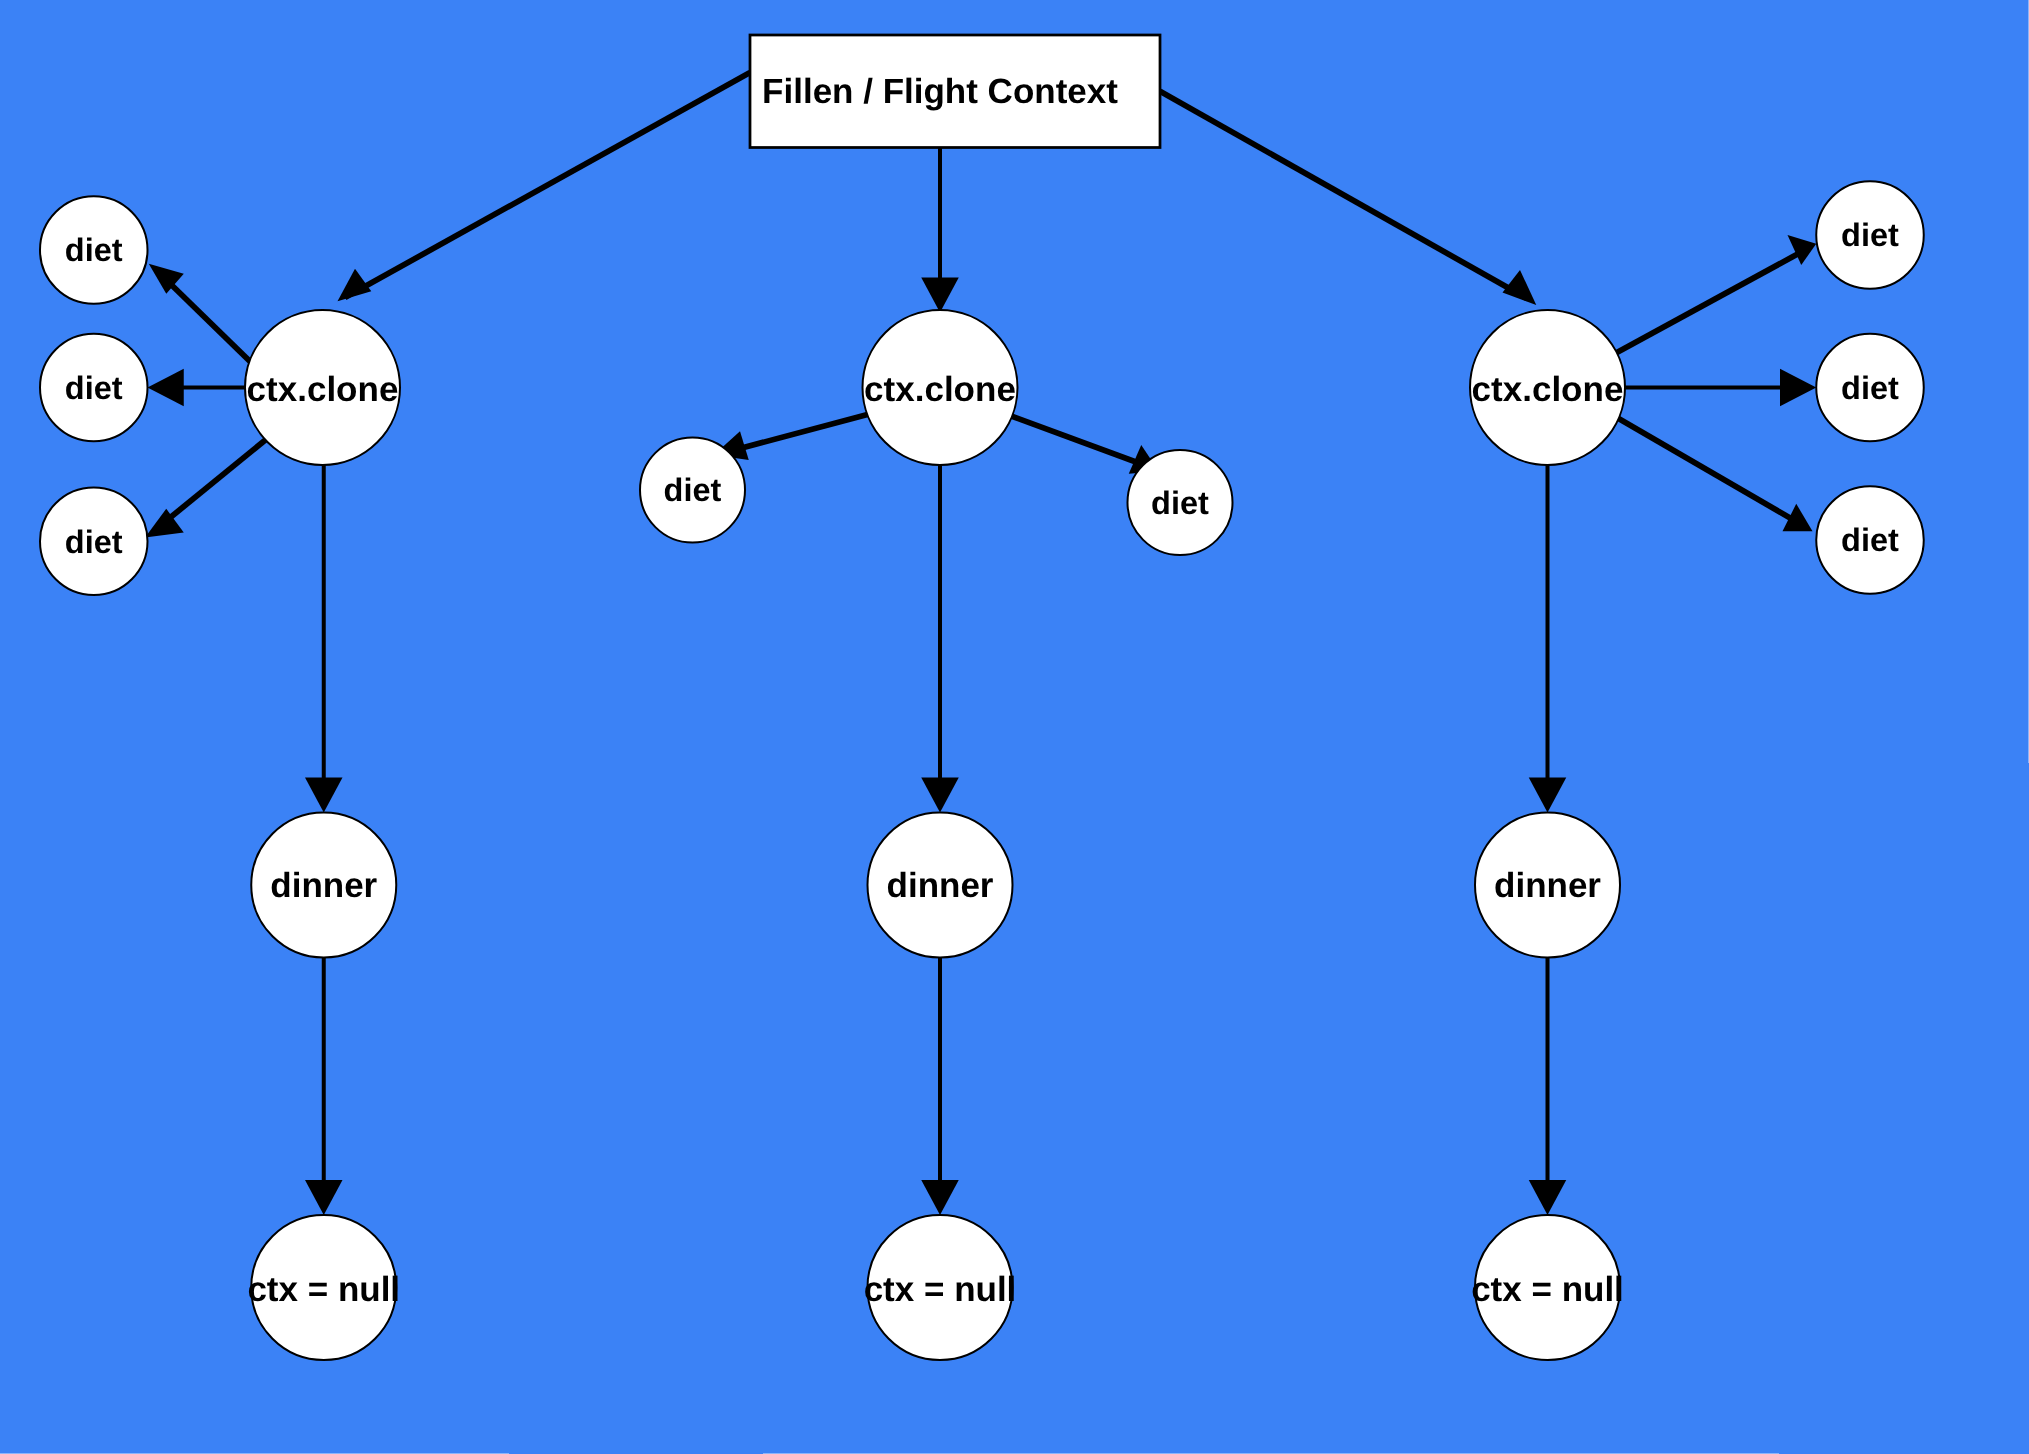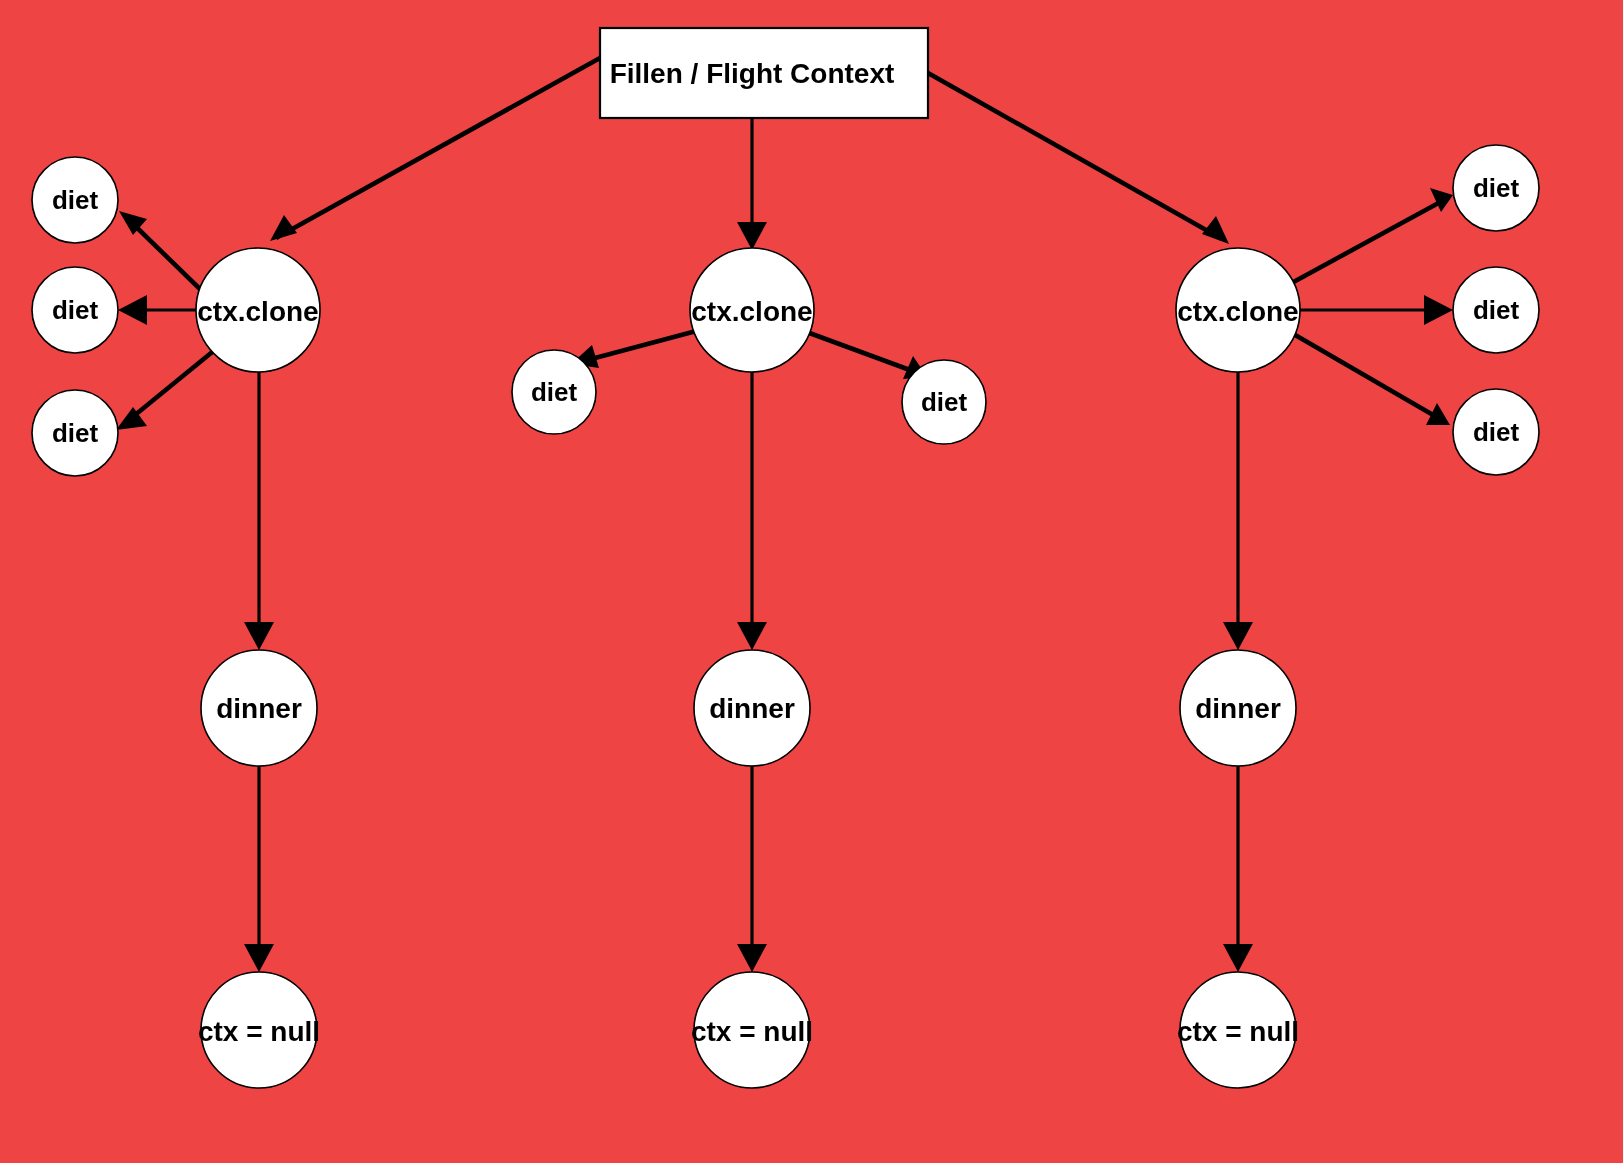--- a/index.html
+++ b/index.html
@@ -4,21 +4,21 @@
 <style>
   html, body {
     margin: 0;
     padding: 0;
     background: #ffffff;
   }
   #canvas {
     position: relative;
     width: 1623px;
     height: 1163px;
-    background: #ef4444;
+    background: #3b82f6;
     overflow: hidden;
   }
   svg#diagram {
     position: absolute;
     top: 0;
     left: 0;
     width: 1623px;
     height: 1163px;
   }
   .node-circle {

